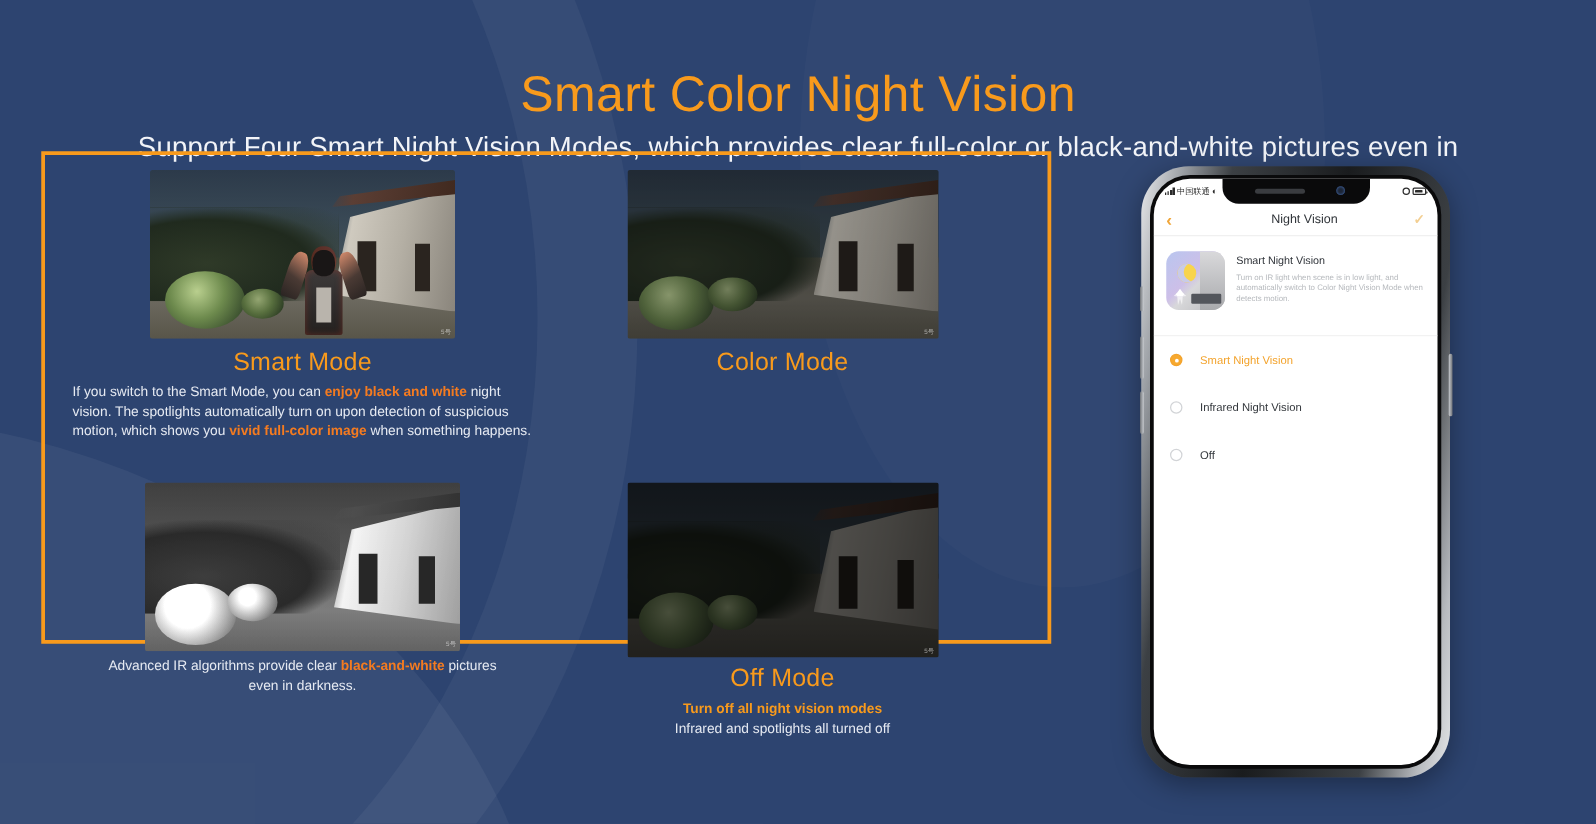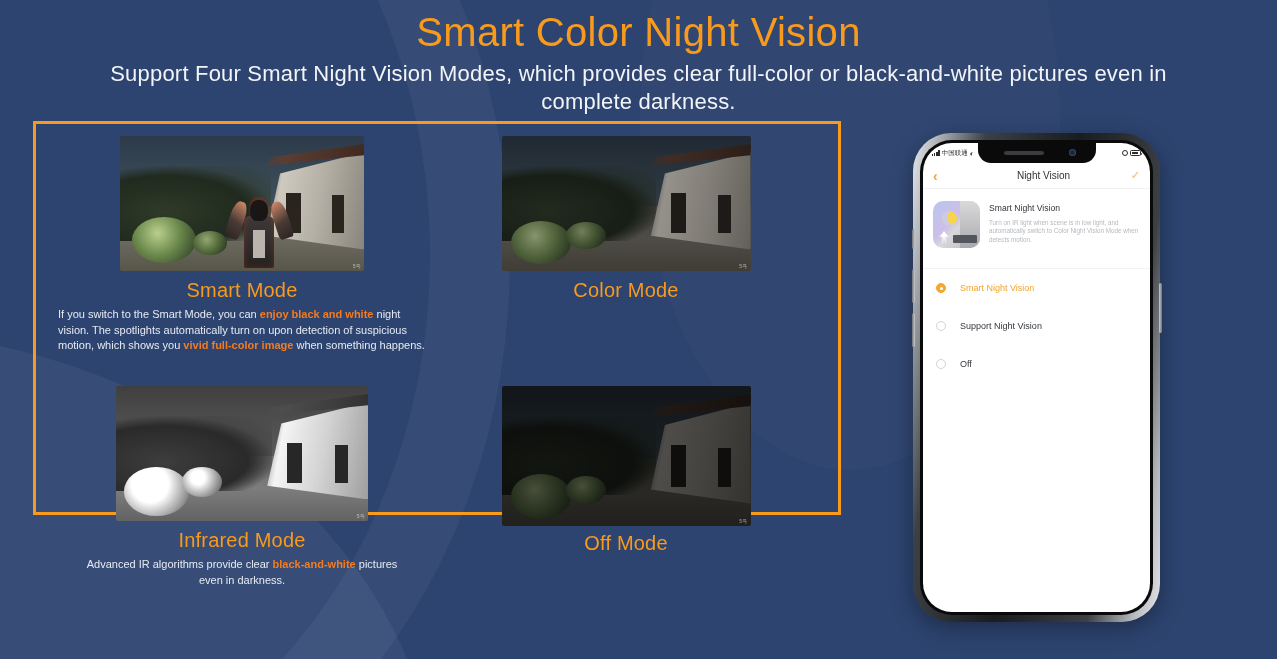--- a/index.html
+++ b/index.html
@@ -21,21 +21,21 @@
   .swirl.s3 { width: 1180px; height: 980px; left: -740px; top: 330px; background: rgba(255,255,255,0.05); }
   .swirl.s4 { width: 420px; height: 700px; left: 640px; top: -230px; background: rgba(255,255,255,0.02); }
   .swirl-cut {
     position: absolute;
     border-radius: 50%;
     background: #2d4470;
   }
   .swirl-cut.c1 { width: 900px; height: 1090px; left: -470px; top: -290px; }
 
   
-  #header { position: relative; z-index: 2; width: 1277px; padding-top: 8px; }
+  #header { position: relative; z-index: 2; width: 1277px; padding-top: 8px; margin-top: 44px; }
   #main-title {
     text-align: center;
     color: #f89a1c;
     font-size: 40px;
     font-weight: normal;
     letter-spacing: 0.3px;
     line-height: 48px;
   }
   #subtitle {
     margin-top: 4px;
@@ -314,21 +314,20 @@
         <div class="scene-trees"></div>
         <div class="scene-house"></div>
         <div class="scene-roof"></div>
         <div class="scene-door" style="right:26%; top:42%; width:6%; height:30%;"></div>
         <div class="scene-door" style="right:8%; top:44%; width:5%; height:28%;"></div>
         <div class="scene-bush" style="left:3%; bottom:4%; width:26%; height:36%; filter:brightness(1.5);"></div>
         <div class="scene-bush" style="left:26%; bottom:18%; width:16%; height:22%; filter:brightness(1.3);"></div>
       </div>
       <span class="wm">5号</span>
     </div>
-    <div class="cell-title">Infrared Mode</div>
     <div class="cell-body" style="padding:0 28px;">
       <span>Advanced IR algorithms provide clear </span><span class="hl">black-and-white</span><span> pictures even in darkness.</span>
     </div>
   </div>
 
   <div class="cell" style="left:400px; top:262px; width:380px;">
     <div class="cell-img" style="width:249px; height:140px;">
       <div class="ph dark">
         <div class="scene-sky"></div>
         <div class="scene-ground"></div>
@@ -337,20 +336,22 @@
         <div class="scene-roof"></div>
         <div class="scene-door" style="right:26%; top:42%; width:6%; height:30%;"></div>
         <div class="scene-door" style="right:8%; top:44%; width:5%; height:28%;"></div>
         <div class="scene-bush" style="left:4%; bottom:5%; width:24%; height:32%;"></div>
         <div class="scene-bush" style="left:26%; bottom:16%; width:16%; height:20%;"></div>
       </div>
       <span class="wm">5号</span>
     </div>
     <div class="cell-title" style="margin-top:6px;">Off Mode</div>
     <div class="cell-body">
+      <div class="hl-orange">Turn off all night vision modes</div>
+      <div>Infrared and spotlights all turned off</div>
     </div>
   </div>
 
 </div>
 
 <div id="phone-wrap">
   <div id="phone">
     <div class="side-btn sb-left-1"></div>
     <div class="side-btn sb-left-2"></div>
     <div class="side-btn sb-left-3"></div>
@@ -402,21 +403,21 @@
           </div>
         </div>
 
         <div id="options">
           <div class="option-row selected">
             <span class="radio"></span>
             <span class="option-label">Smart Night Vision</span>
           </div>
           <div class="option-row">
             <span class="radio"></span>
-            <span class="option-label">Support Night Vision</span>
+            <span class="option-label">Infrared Night Vision</span>
           </div>
           <div class="option-row">
             <span class="radio"></span>
             <span class="option-label">Off</span>
           </div>
         </div>
 
       </div>
     </div>
   </div>

